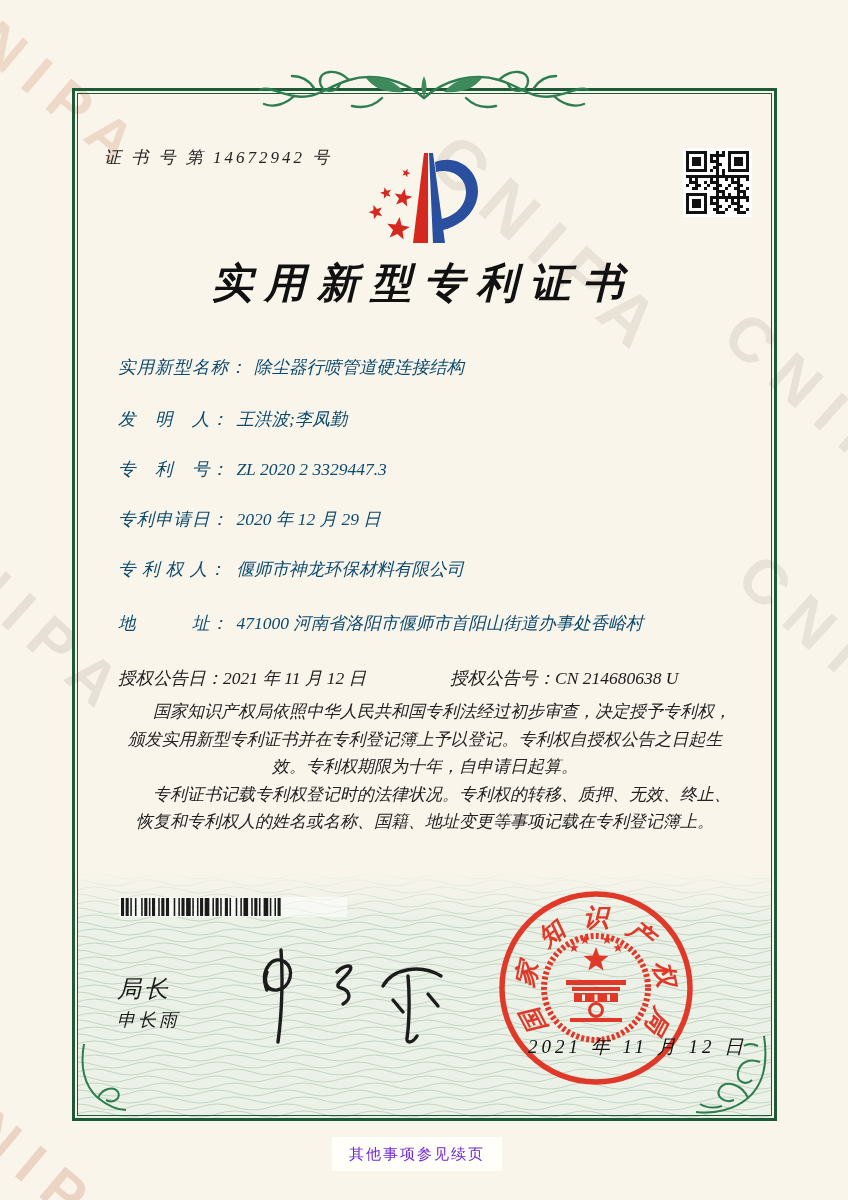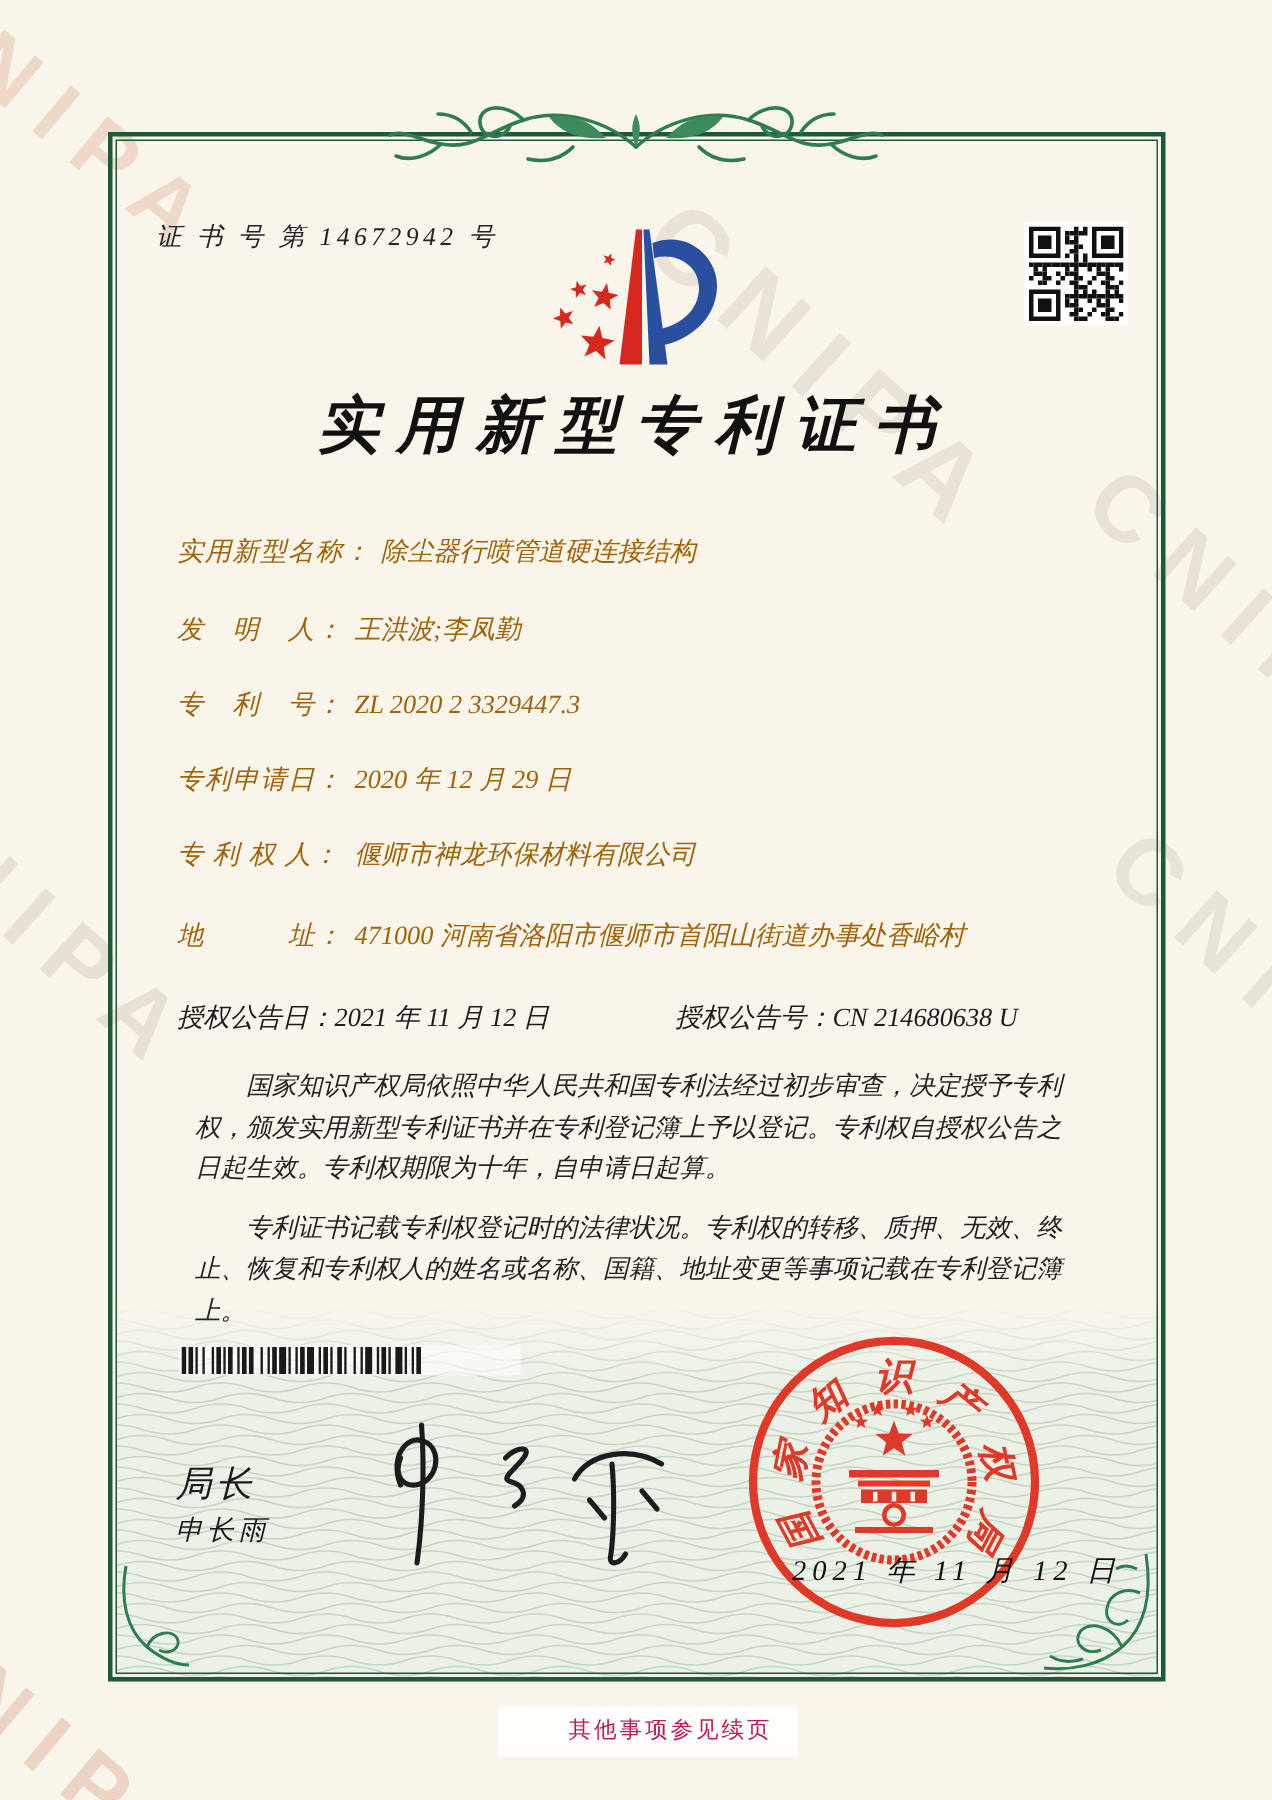--- a/index.html
+++ b/index.html
@@ -29,46 +29,46 @@
   .frame .inner-line{position:absolute;inset:2px;border:1px solid #1d5a37;}
 
   .content{position:absolute;inset:0;z-index:6;font-style:italic;}
 
   .cert-number{position:absolute;left:104px;top:146px;font-size:17px;letter-spacing:3px;color:#222;}
   .logo{position:absolute;left:358px;top:140px;}
   .qr{position:absolute;left:683px;top:148px;background:#fff;padding:3px;}
   .title{position:absolute;left:72px;width:703px;top:256px;margin:0;text-align:center;
          font-size:41px;font-weight:bold;letter-spacing:12px;color:#111;}
 
-  .field{position:absolute;left:118px;font-size:17.5px;color:#a16207;white-space:nowrap;}
+  .field{position:absolute;left:118px;font-size:17.5px;color:#0c4a6e;white-space:nowrap;}
   .field .lbl{display:inline-block;min-width:112px;letter-spacing:1px;}
   .field .val{margin-left:2px;}
   .f0{top:355px}.f1{top:407px}.f2{top:457px}.f3{top:507px}.f4{top:557px}.f5{top:611px}
   .grant{position:absolute;left:118px;top:666px;font-size:17.5px;color:#1c1c1c;white-space:nowrap;}
   .grant .right{position:absolute;left:332px;top:0;}
 
   .paras{position:absolute;left:118px;top:698px;width:614px;font-size:17px;
          line-height:27.5px;color:#222;}
-  .paras p{margin:12px;text-indent:2em;}
+  .paras p{margin:0;text-indent:2em;text-align:center;}
 
   .barcode{position:absolute;left:119px;top:897px;background:rgba(255,255,255,.55);
            padding:1px 2px;z-index:7;}
   .signer-title{position:absolute;left:117px;top:973px;font-size:24px;letter-spacing:3px;color:#1a1a1a;z-index:7;}
   .signer-name{position:absolute;left:117px;top:1008px;font-size:18px;letter-spacing:3px;color:#1a1a1a;z-index:7;}
   .signature{position:absolute;left:245px;top:942px;z-index:7;}
 
   .seal{position:absolute;left:496px;top:888px;z-index:7;opacity:.95;}
   .seal-date{position:absolute;left:528px;top:1034px;font-size:19px;letter-spacing:4px;
              color:#111;z-index:8;white-space:nowrap;}
 
   .page-footer{position:absolute;left:72px;width:703px;top:1088px;text-align:center;
                font-size:14.5px;letter-spacing:2px;color:#333;z-index:7;}
 
   .note-box{position:absolute;left:332px;top:1137px;width:170px;height:34px;background:#fffef9;
-            z-index:6;text-align:center;line-height:34px;font-size:15px;letter-spacing:2px;color:#be185d;padding-left:30px;}
+            z-index:6;text-align:center;line-height:34px;font-size:15px;letter-spacing:2px;color:#6d28d9;}
 
   .ornament-top{position:absolute;left:254px;top:58px;z-index:6;}
   .corner-br{position:absolute;left:692px;top:1032px;z-index:6;}
   .corner-bl{position:absolute;left:78px;top:1040px;z-index:6;transform:scaleX(-1);}
 </style>
 </head>
 <body>
 
 <div class="page">
 

